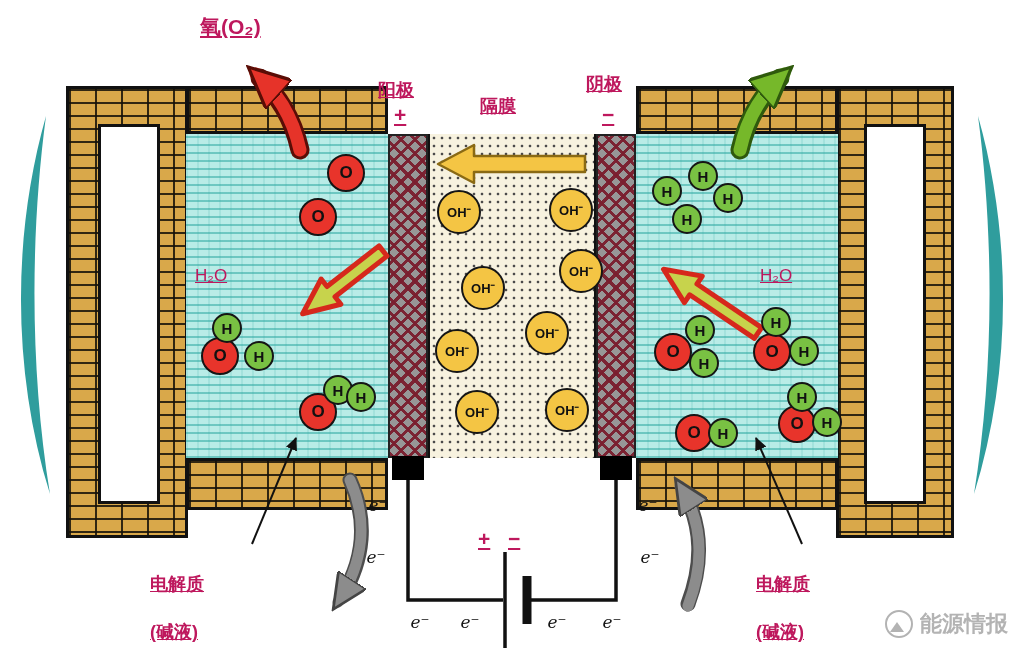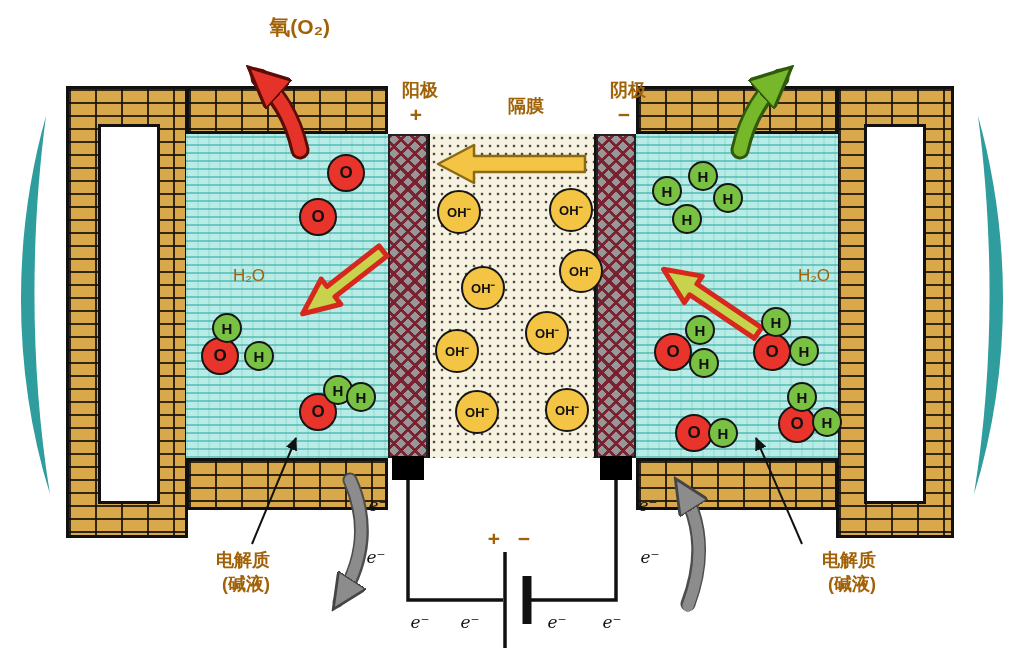--- a/index.html
+++ b/index.html
@@ -36,27 +36,27 @@
 
   .slot{background:#fff;border:3px solid #111;}
   .terminal{background:#000;}
 
   .ion{position:absolute;border-radius:50%;border:2px solid #151515;display:flex;
        align-items:center;justify-content:center;font-weight:bold;color:#111;box-sizing:border-box;z-index:7;}
   .ion.red{width:38px;height:38px;background:#e8342b;font-size:17px;}
   .ion.green{width:30px;height:30px;background:#79c143;font-size:15px;}
   .ion.yellow{width:44px;height:44px;background:#f4c544;font-size:13px;}
 
-  .lbl{position:absolute;text-align:right;color:#a16207;z-index:9;}
+  .lbl{position:absolute;text-align:left;color:#be185d;z-index:9;text-decoration:underline;}
   .gas{font-size:21px;font-weight:700;}
   .small-cjk{font-size:18px;font-weight:700;}
   .sign{font-size:21px;font-weight:700;}
   .water{font-size:17px;font-weight:400;}
   .elec-lbl{font-size:18px;font-weight:700;line-height:1.35;}
-  .elec-lbl span{display:block;}
+  .elec-lbl span{display:block;margin-top:24px;}
 
   .electron{position:absolute;font-family:"DejaVu Serif",serif;font-style:italic;
             font-size:17px;color:#111;transform:translate(-50%,-50%);z-index:9;}
 
   .overlay{position:absolute;left:0;top:0;z-index:6;}
 
   .watermark{position:absolute;right:16px;bottom:12px;display:flex;align-items:center;gap:7px;
              color:#b3b3b3;font-size:22px;font-weight:700;z-index:10;}
   .wm-icon{width:24px;height:24px;border:2px solid #b3b3b3;border-radius:50%;position:relative;display:inline-block;}
   .wm-tri{position:absolute;left:3px;bottom:4px;width:0;height:0;
@@ -188,38 +188,44 @@
       <div class="ion yellow" style="left: 435px; top: 329px;">OH⁻</div>
       <div class="ion yellow" style="left: 455px; top: 390px;">OH⁻</div>
       <div class="ion yellow" style="left: 545px; top: 388px;">OH⁻</div>
     </div>
 
   <div class="lbl gas" style="left:200px;top:13px;width:130px;">氧(O₂)</div>
 
   <div class="lbl small-cjk" style="left:378px;top:78px;width:60px;">阳极</div>
   <div class="lbl sign" style="left:394px;top:103px;width:28px;">+</div>
   <div class="lbl small-cjk" style="left:480px;top:94px;width:64px;">隔膜</div>
-  <div class="lbl small-cjk" style="left:586px;top:78px;width:60px;">阴极</div>
+  <div class="lbl small-cjk" style="left:586px;top:72px;width:60px;">阴极</div>
   <div class="lbl sign" style="left:602px;top:103px;width:28px;">−</div>
 
   <div class="lbl water" style="left:195px;top:266px;width:70px;">H₂O</div>
   <div class="lbl water" style="left:760px;top:266px;width:70px;">H₂O</div>
 
   <div class="lbl elec-lbl" style="left:150px;top:548px;width:120px;">
     <span>电解质</span>
     <span>(碱液)</span>
   </div>
   <div class="lbl elec-lbl" style="left:756px;top:548px;width:120px;">
     <span>电解质</span>
     <span>(碱液)</span>
   </div>
 
   <div class="lbl sign" style="left:478px;top:527px;width:22px;">+</div>
   <div class="lbl sign" style="left:508px;top:527px;width:22px;">−</div>
 
+  <div class="watermark">
+    <span class="wm-icon">
+        <span class="wm-tri"></span>
+      </span>
+    <span>能源情报</span>
+  </div>
 
 <span class="electron" style="left: 378px; top: 505px;">e⁻</span>
     <span class="electron" style="left: 376px; top: 557px;">e⁻</span>
     <span class="electron" style="left: 648px; top: 505px;">e⁻</span>
     <span class="electron" style="left: 650px; top: 557px;">e⁻</span>
     <span class="electron" style="left: 420px; top: 622px;">e⁻</span>
     <span class="electron" style="left: 470px; top: 622px;">e⁻</span>
     <span class="electron" style="left: 557px; top: 622px;">e⁻</span>
     <span class="electron" style="left: 612px; top: 622px;">e⁻</span>
   </div>

